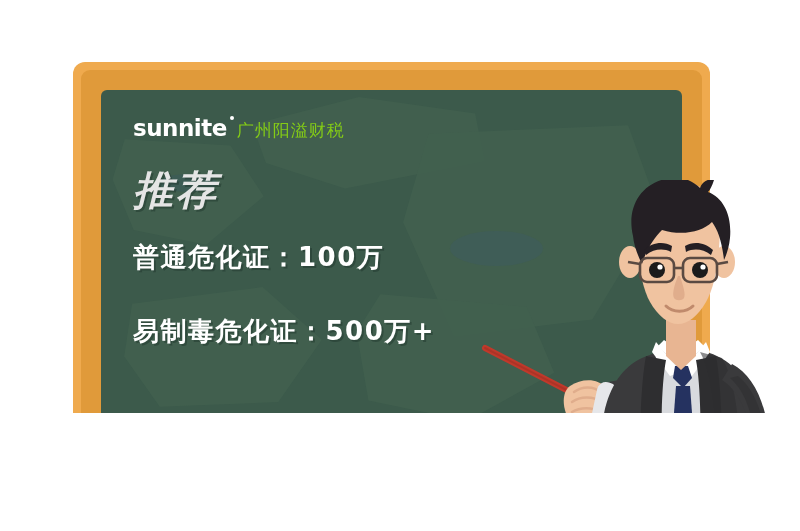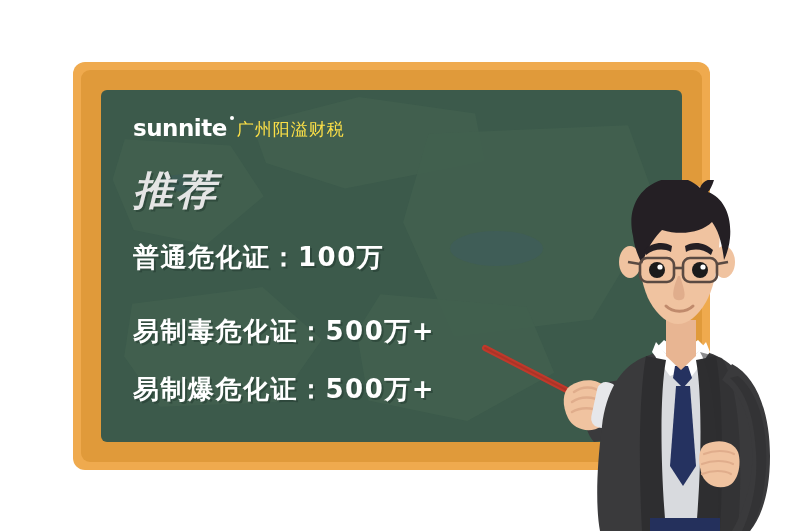--- a/index.html
+++ b/index.html
@@ -7,21 +7,21 @@
     margin: 0;
     padding: 0;
     background: #ffffff;
   }
   body {
     font-family: "Liberation Sans", "DejaVu Sans", sans-serif;
   }
   .stage {
     position: relative;
     width: 800px;
-    height: 531px;
+    height: 413px;
     background: #ffffff;
     overflow: hidden;
   }
 
   
   .board-frame-outer {
     position: absolute;
     left: 73px;
     top: 62px;
     width: 637px;
@@ -95,23 +95,23 @@
   .logo-dot {
     position: absolute;
     right: -7px;
     top: -1px;
     width: 4px;
     height: 4px;
     border-radius: 50%;
     background: #ffffff;
   }
   .brand-cn {
-    font-family: Liberation Mono, monospace;
+    font-family: Liberation Sans, sans-serif;
     font-size: 17px;
-    color: #fde047;
+    color: #84cc16;
     letter-spacing: 1px;
     line-height: 1;
     padding-bottom: 1px;
   }
 
   .headline {
     margin-top: 30px;
     font-family: "DejaVu Sans", sans-serif;
     font-size: 40px;
     font-weight: 700;
@@ -173,21 +173,20 @@
           <div class="brandline">
             <span class="logo-mark"><span>sunnite</span><span class="logo-dot"></span></span>
             <span class="brand-cn">广州阳溢财税</span>
           </div>
 
           <div class="headline">推荐</div>
 
           <ul class="price-list">
             <li class="price-row r1">普通危化证：100万</li>
             <li class="price-row r2">易制毒危化证：500万+</li>
-            <li class="price-row r3">易制爆危化证：500万+</li>
           </ul>
 
         </div>
       </div>
     </div>
   </div>
 
   <div class="figure">
     <svg width="330" height="351" viewBox="0 0 330 351" xmlns="http://www.w3.org/2000/svg">
 

